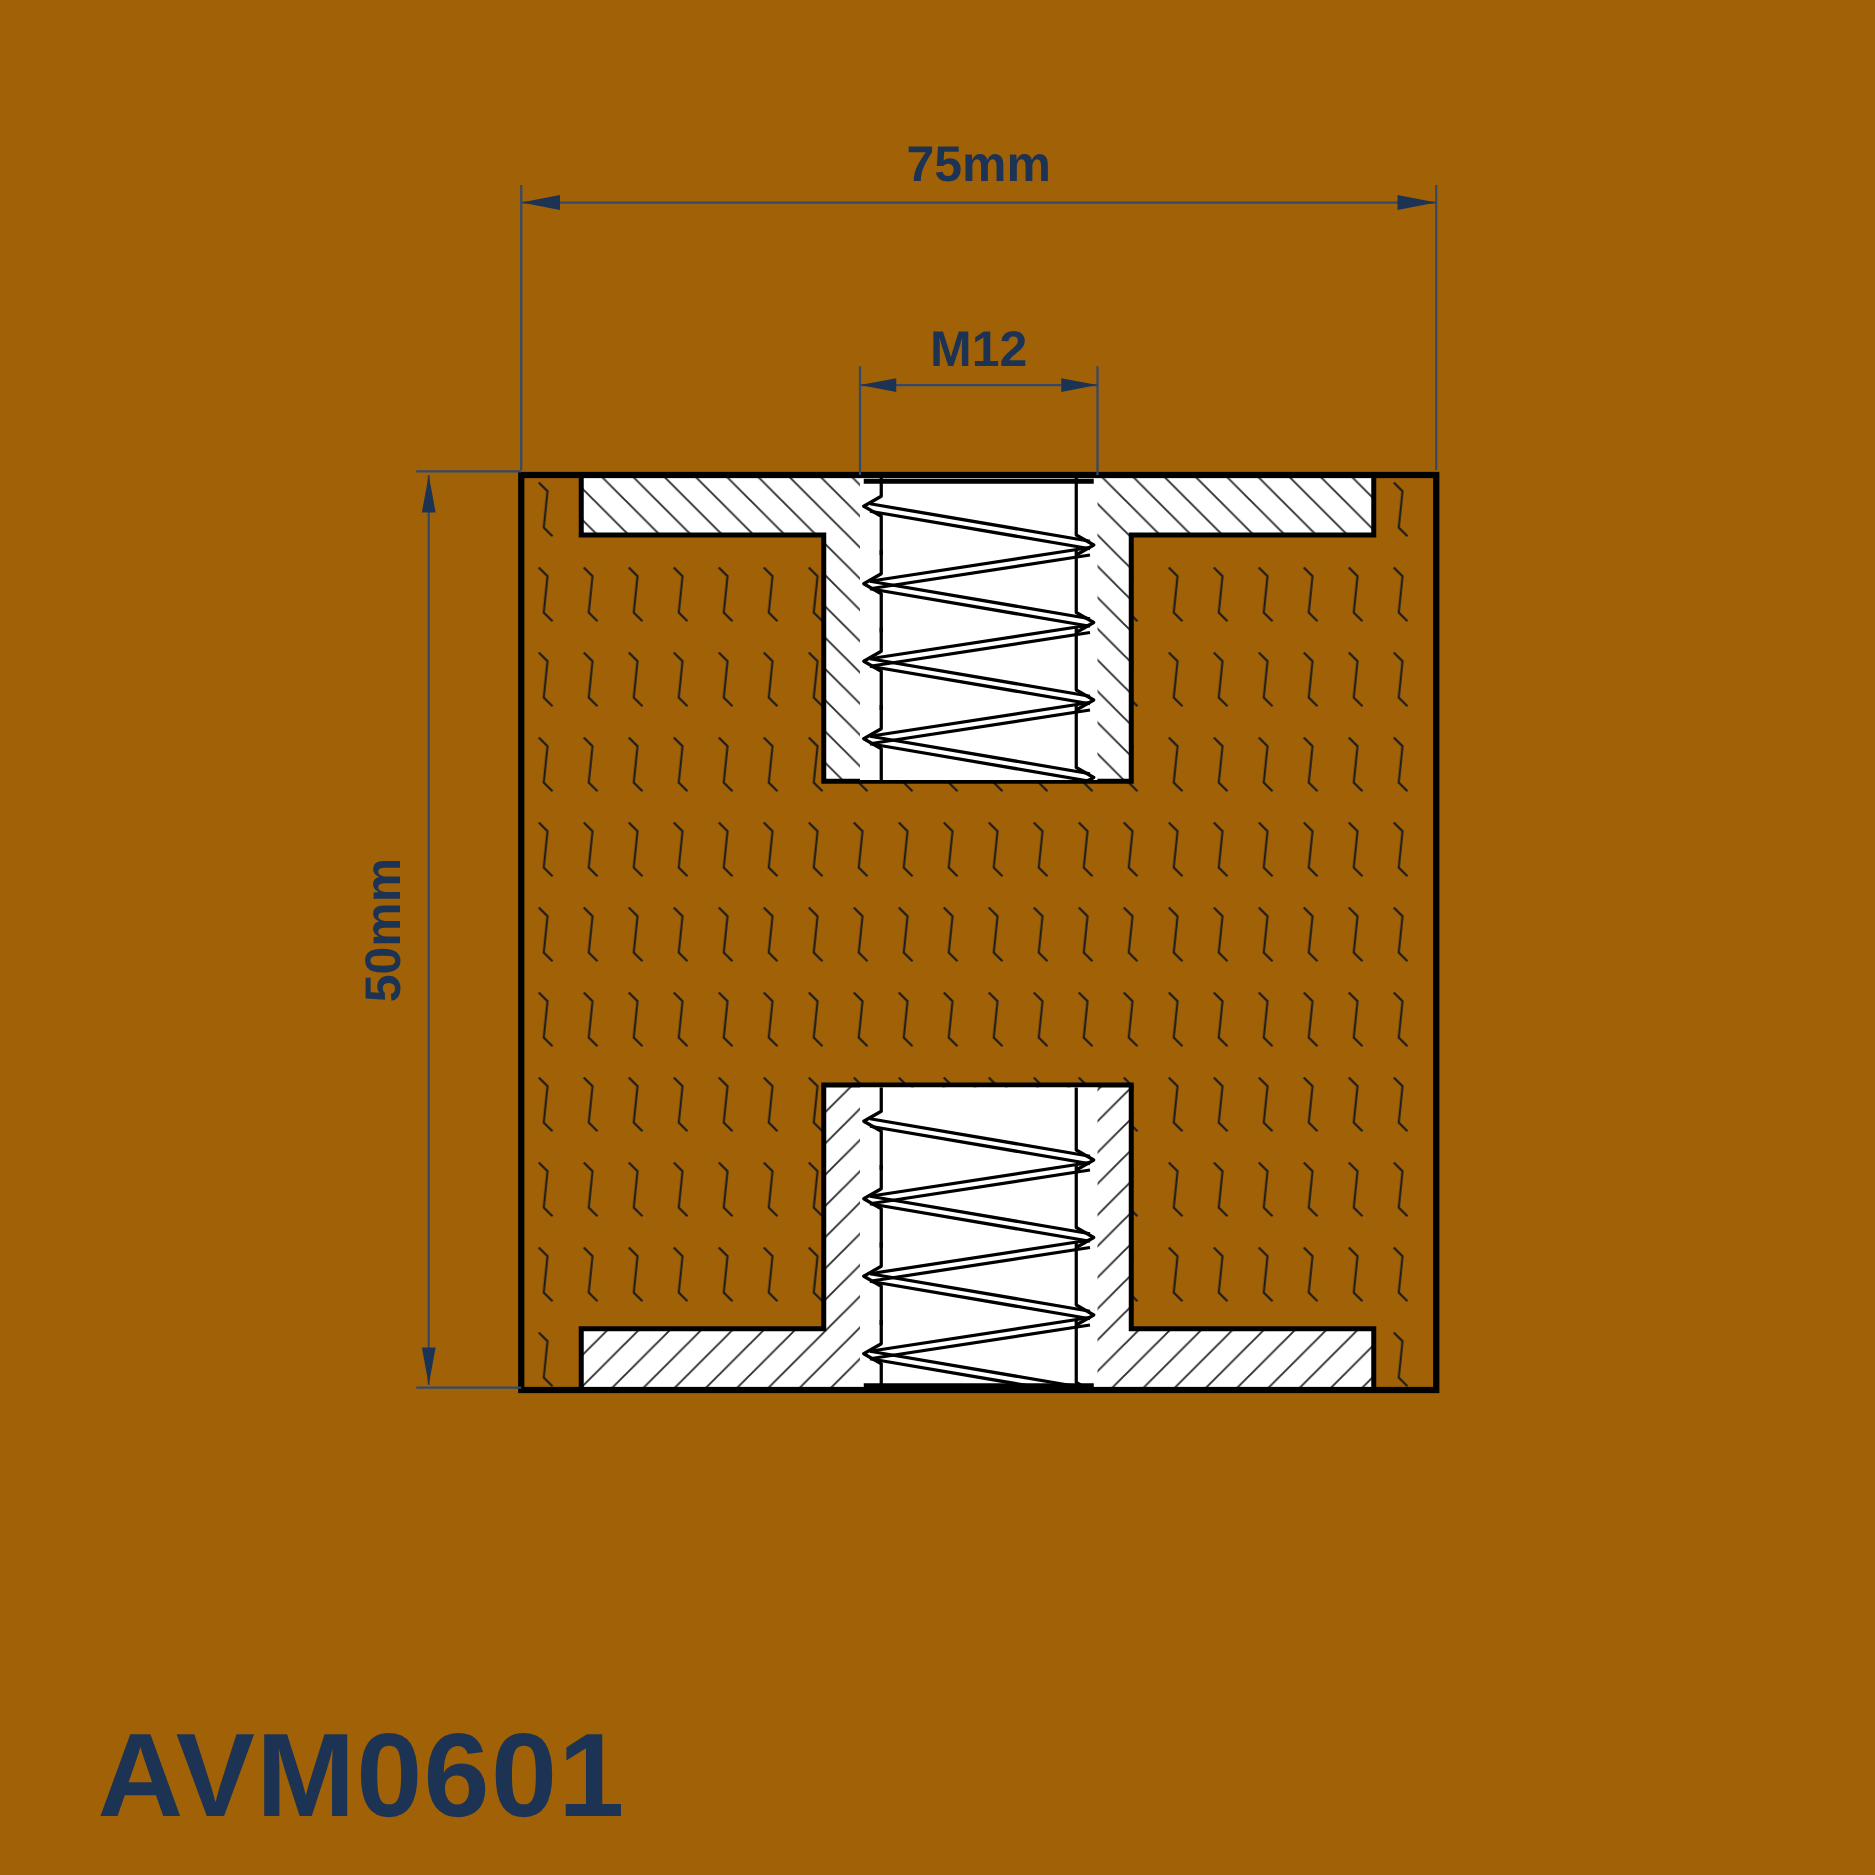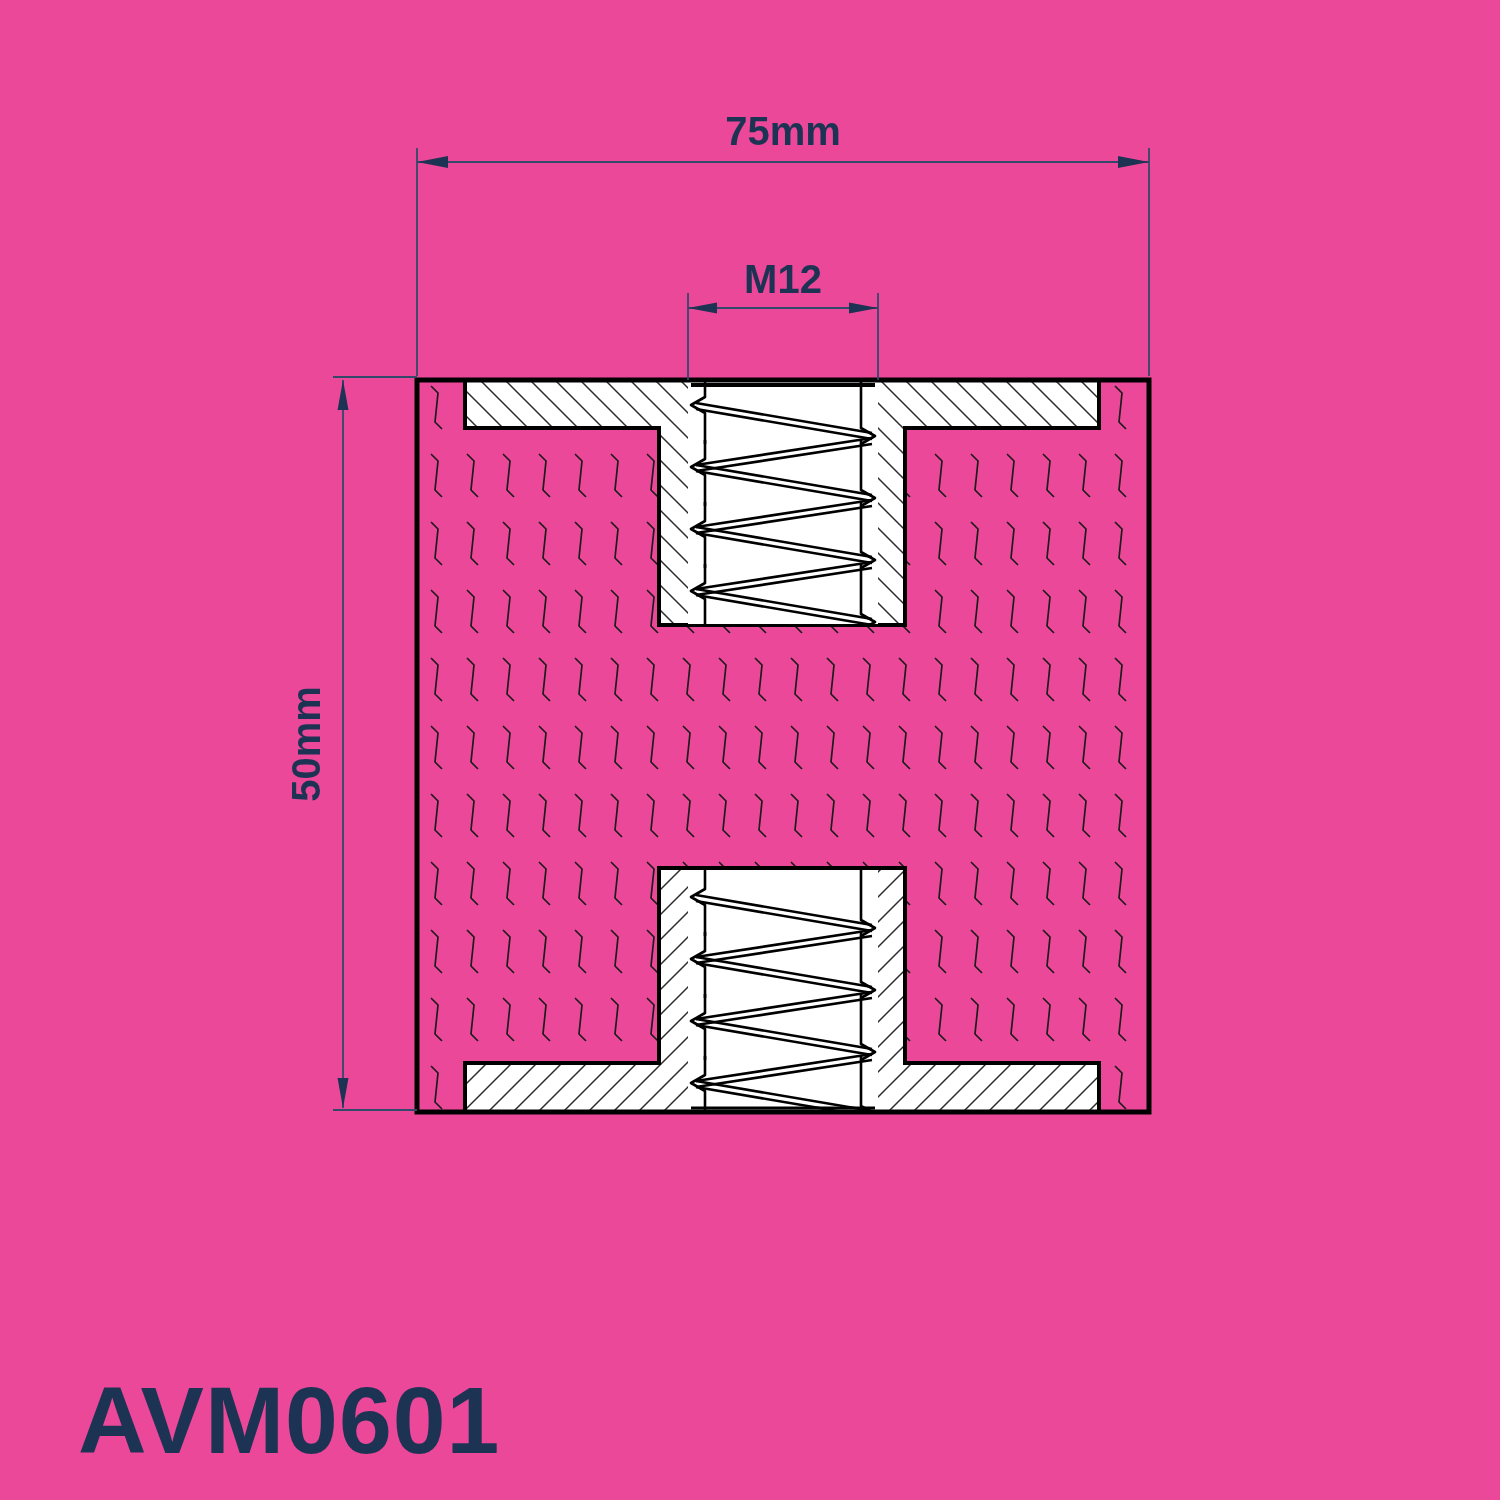--- a/index.html
+++ b/index.html
@@ -5,21 +5,21 @@
   html, body {
     margin: 0;
     padding: 0;
     background: #ffffff;
     font-family: "Liberation Sans", sans-serif;
   }
   .canvas {
     position: relative;
     width: 1500px;
     height: 1500px;
-    background: #ec4899;
+    background: #a16207;
     overflow: hidden;
   }
   svg { display: block; }
   text {
     font-family: "Liberation Sans", "DejaVu Sans", sans-serif;
     font-weight: bold;
     fill: #1d3354;
   }
   .dim-text { font-size: 40px; }
   .part-number { font-size: 95px; letter-spacing: 1px; }

